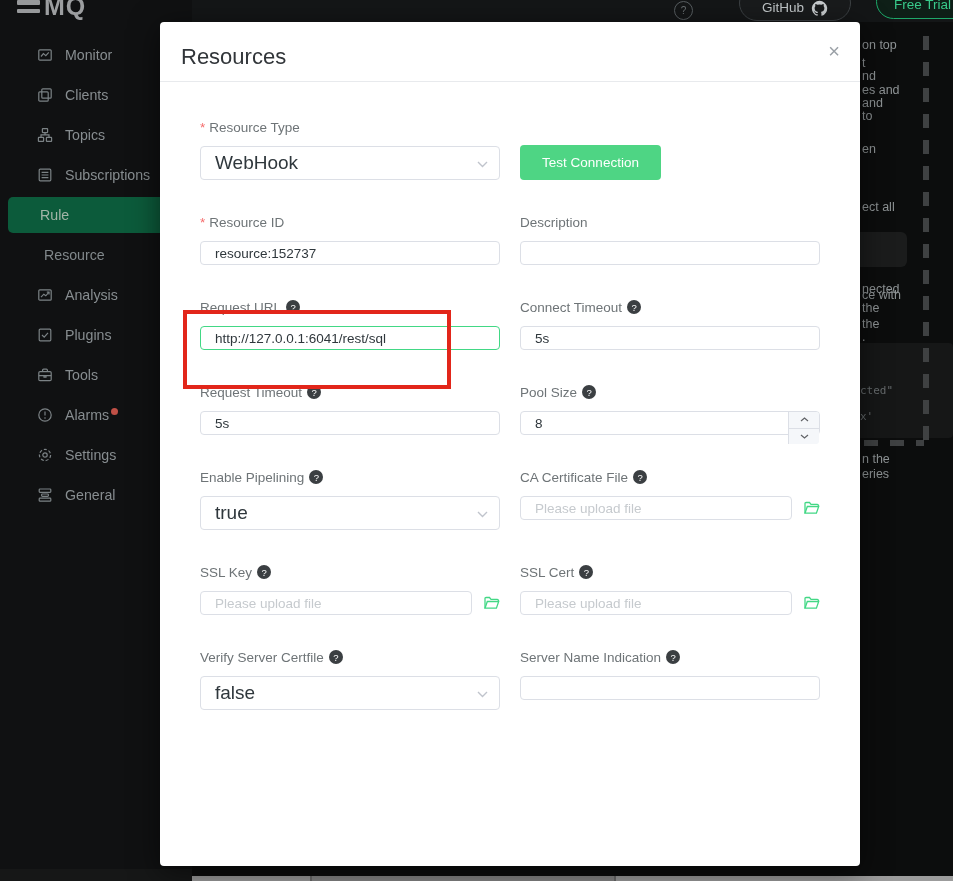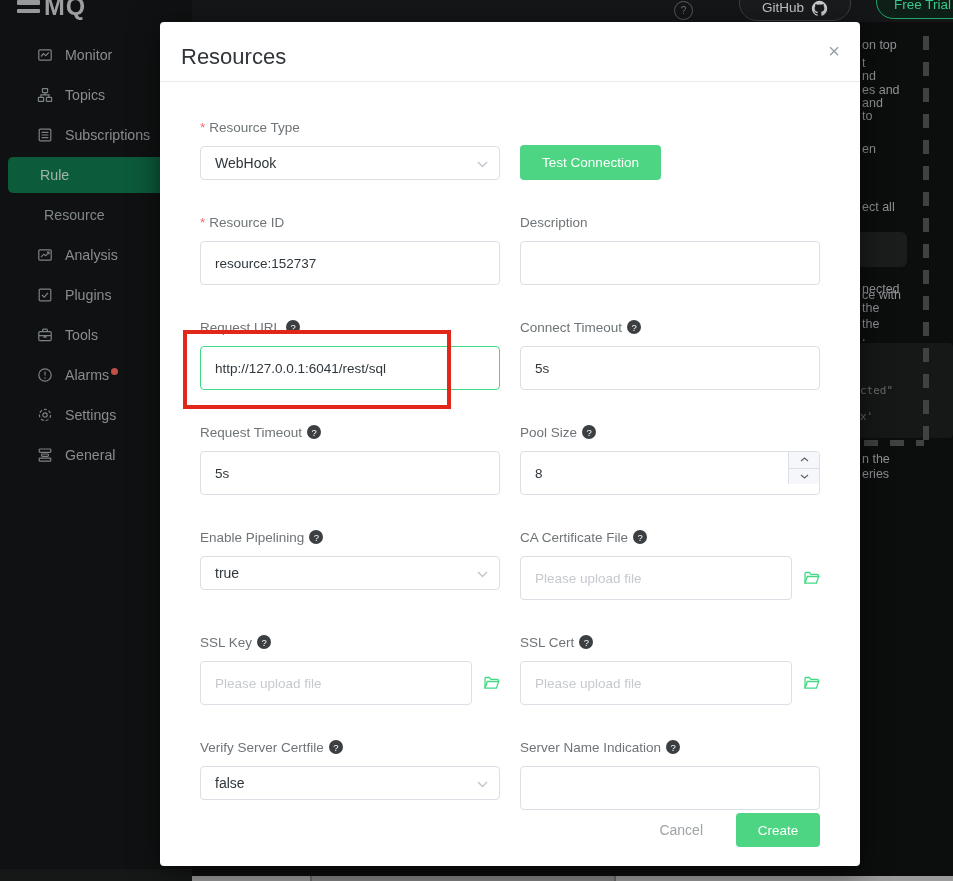--- a/index.html
+++ b/index.html
@@ -71,29 +71,29 @@
   .f-label{
     height:18px;margin-bottom:10px;display:flex;align-items:center;
     font-size:13.5px;color:#6e7477;white-space:nowrap;
   }
   .req{color:#f56c6c;margin-right:4px;}
   .help-q{
     width:14px;height:14px;border-radius:50%;background:#3b3f42;color:#fff;
     font-size:9.5px;display:inline-flex;align-items:center;justify-content:center;margin-left:5px;cursor:pointer;
   }
   .f-input{
-    box-sizing:border-box;width:300px;height:44px;border:1px solid #dcdfe6;border-radius:4px;
+    box-sizing:border-box;width:300px;height:24px;border:1px solid #dcdfe6;border-radius:4px;
     padding:0 14px;font-size:13.5px;color:#2f373c;background:#fff;outline:none;
     font-family:"Liberation Sans","DejaVu Sans",sans-serif;
   }
   .f-input::placeholder{color:#c6cace;}
   .f-input.focused{border-color:#42d885;}
   .select-box{
     box-sizing:border-box;width:300px;height:34px;border:1px solid #dcdfe6;border-radius:4px;
-    padding:0 30px 0 14px;font-size:14px;color:#2f373c;display:flex;align-items:center;
+    padding:0 30px 0 14px;font-size:19px;color:#2f373c;display:flex;align-items:center;
     position:relative;cursor:pointer;background:#fff;
   }
   .select-box .chev{position:absolute;right:11px;top:14px;}
   .upload-wrap{display:flex;align-items:center;}
   .upload-wrap .f-input{width:272px;}
   .upload-wrap .folder{margin-left:12px;cursor:pointer;display:flex;}
   .num-wrap{position:relative;width:300px;}
   .num-wrap .f-input{padding-right:40px;}
   .stepper{
     position:absolute;right:1px;top:1px;width:30px;height:32px;background:#f5f7fa;
@@ -169,20 +169,29 @@
           <svg width="16" height="16" viewBox="0 0 16 16" fill="none" stroke="#7b8285" stroke-width="1.2">
             <rect x="1.8" y="2.8" width="12.4" height="10.4" rx="1"></rect>
             <polyline points="4,9.5 6.4,6.6 8.8,8.6 11.8,5.4"></polyline>
           </svg>
         </span>
       <span>Monitor</span>
     </div>
     <div class="nav-item">
       <span class="ico">
           <svg width="16" height="16" viewBox="0 0 16 16" fill="none" stroke="#7b8285" stroke-width="1.2">
+            <rect x="4.8" y="1.8" width="9.4" height="9.4" rx="1"></rect>
+            <rect x="1.8" y="4.8" width="9.4" height="9.4" rx="1"></rect>
+          </svg>
+        </span>
+      <span>Clients</span>
+    </div>
+    <div class="nav-item">
+      <span class="ico">
+          <svg width="16" height="16" viewBox="0 0 16 16" fill="none" stroke="#7b8285" stroke-width="1.2">
             <rect x="5.4" y="1.6" width="5.2" height="4" rx=".5"></rect>
             <rect x="1.4" y="10.4" width="5.2" height="4" rx=".5"></rect>
             <rect x="9.4" y="10.4" width="5.2" height="4" rx=".5"></rect>
             <path d="M8 5.6v2.2M4 10.4V7.8h8v2.6"></path>
           </svg>
         </span>
       <span>Topics</span>
     </div>
     <div class="nav-item">
       <span class="ico">
@@ -430,23 +439,19 @@
       <div class="field">
         <div class="f-label">
           <span>Server Name Indication</span>
           <span class="help-q">?</span>
         </div>
         <input class="f-input" value="" style="">
       </div>
     </div>
 
   </div>
-  <div class="m-footer">
-    <span class="cancel-link">Cancel</span>
-    <button class="btn-green create-btn">Create</button>
-  </div>
 </div>
 
 <div class="hscroll">
   <div class="thumb"></div>
   <div class="sep" style="left:118px"></div>
   <div class="sep" style="left:422px"></div>
 </div>
 
 </body></html>

